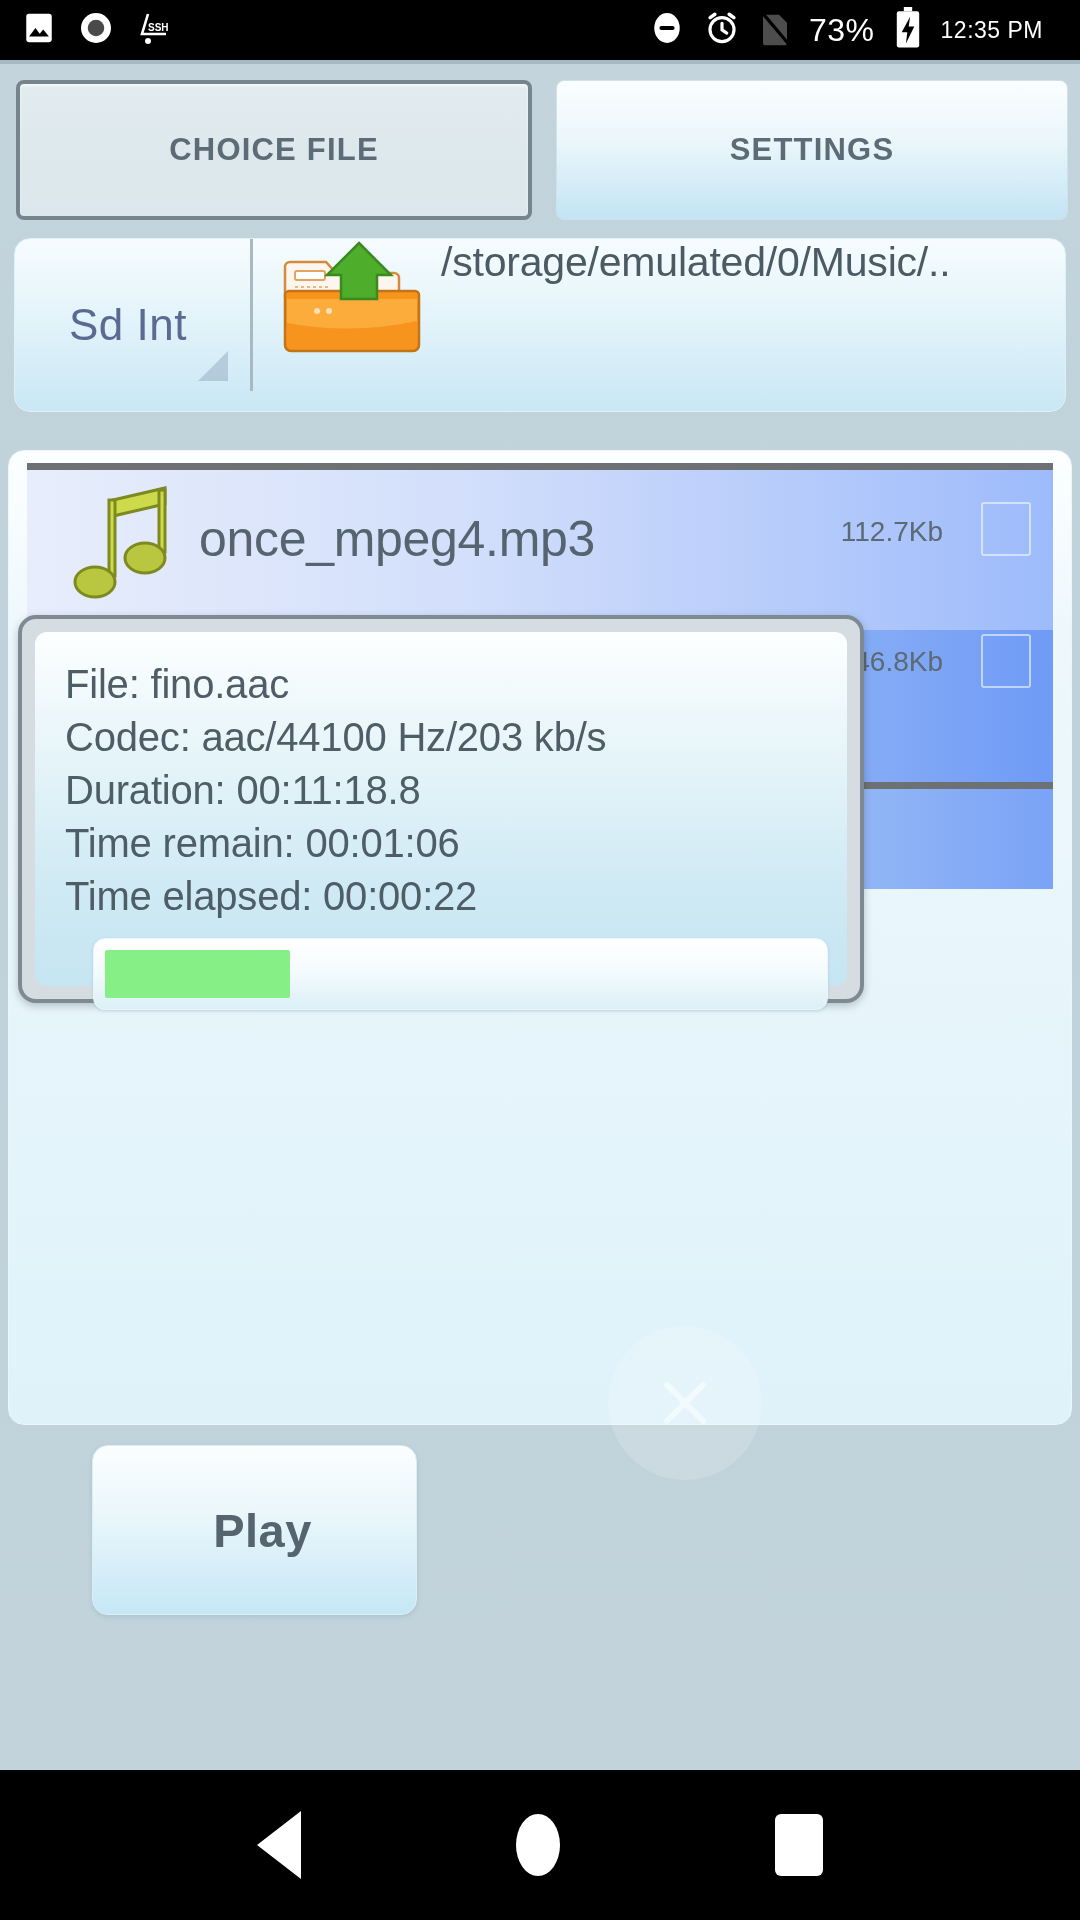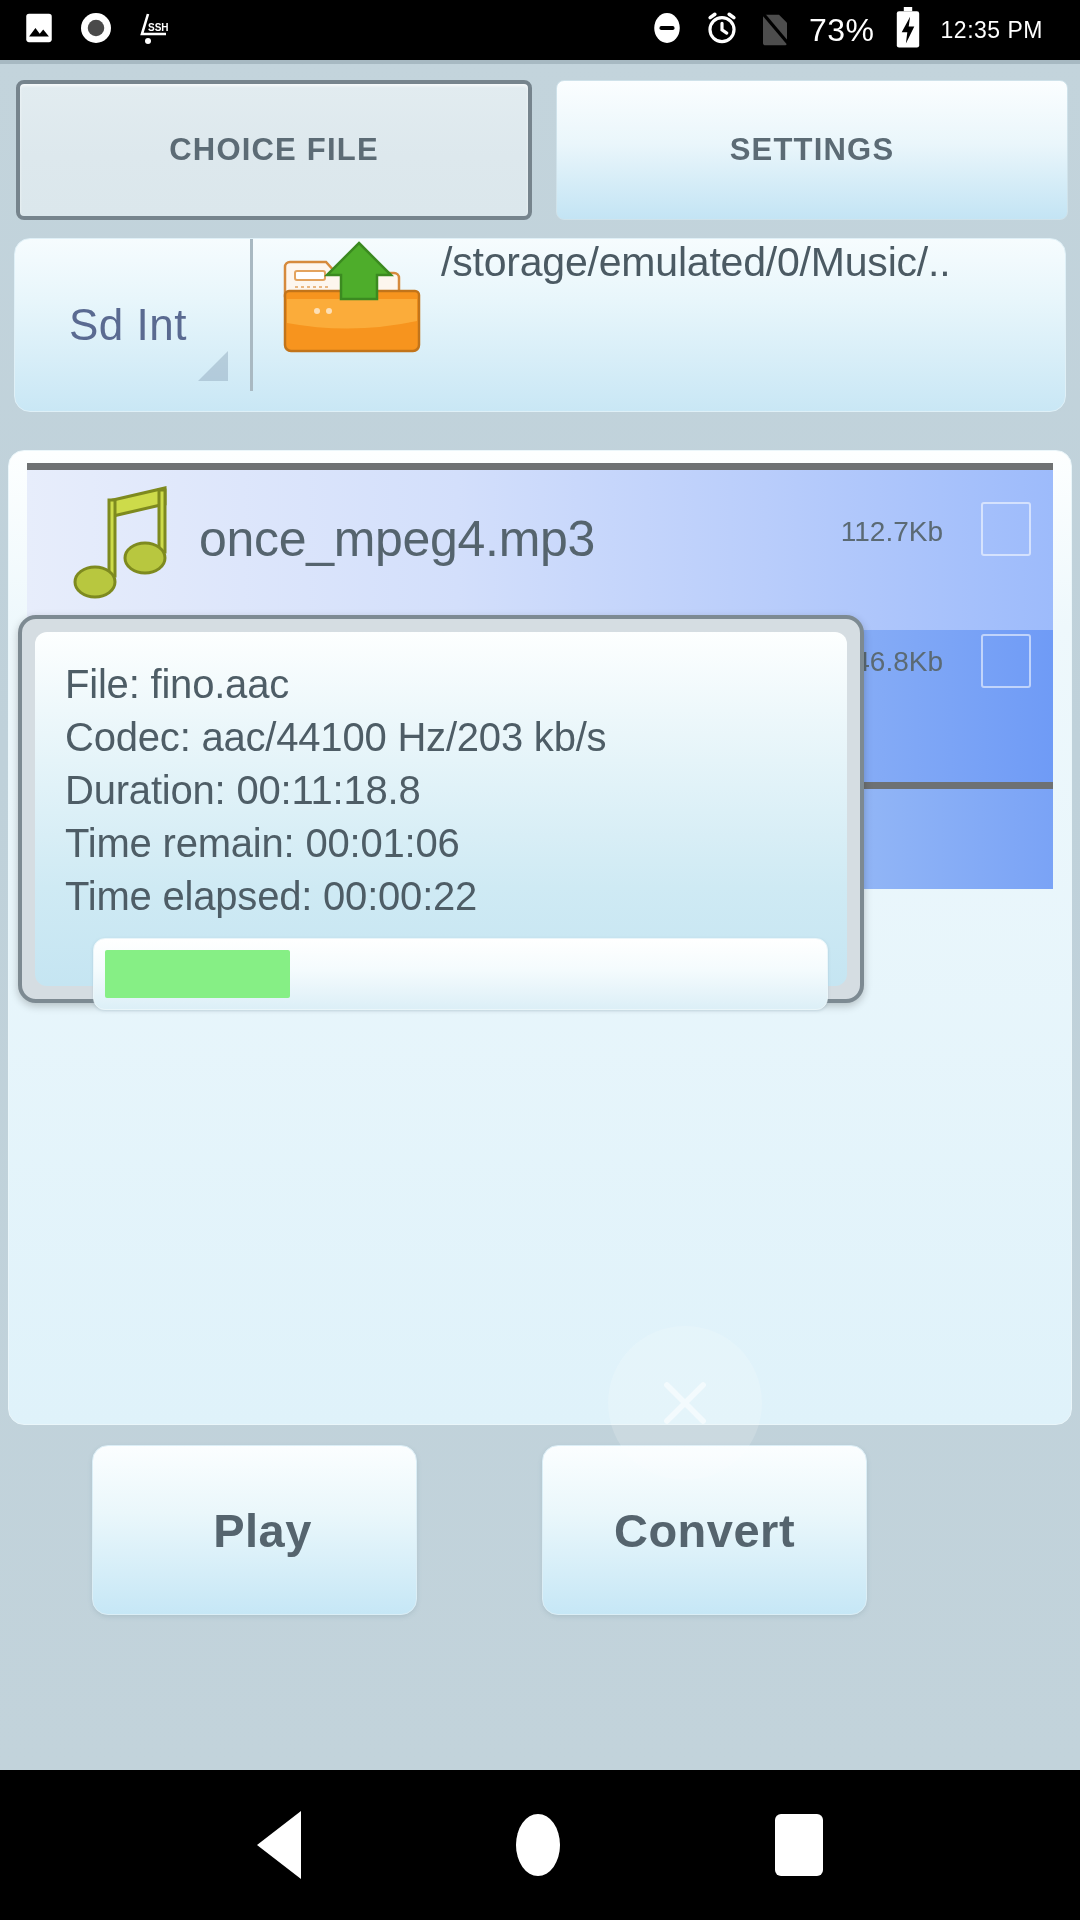--- a/index.html
+++ b/index.html
@@ -300,23 +300,20 @@
         <div class="progress-wrap">
           <div class="progress-fill" id="prog" style="width: 26%; background: rgb(134, 239, 133);"></div>
         </div>
       </div>
     </div>
 
     <div class="btnbar">
       <div class="bigbtn btn-play">
         <span>Play</span>
       </div>
-      <div class="bigbtn btn-convert">
-        <span>Convert</span>
-      </div>
     </div>
 
     <div class="fab">
       <svg width="62" height="62" viewBox="0 0 24 24">
         <path d="M5 5 L19 19 M19 5 L5 19" stroke="rgba(255,255,255,.55)" stroke-width="2.2" stroke-linecap="round"></path>
       </svg>
     </div>
 
   </div>
 

